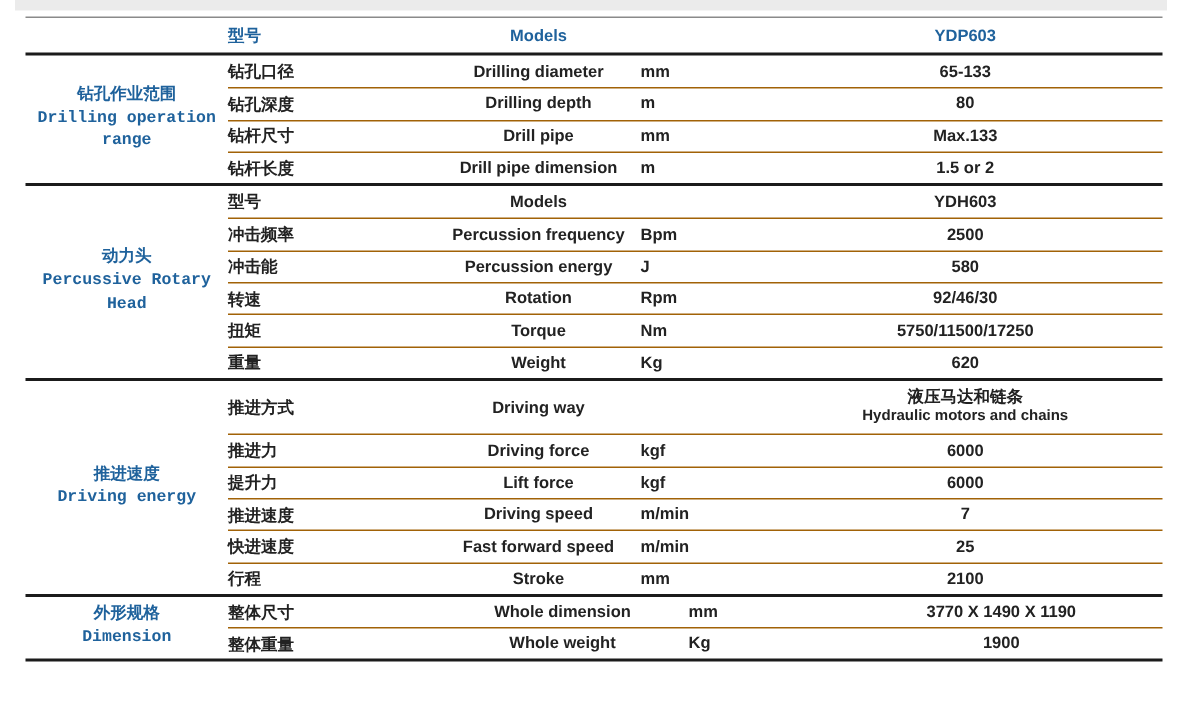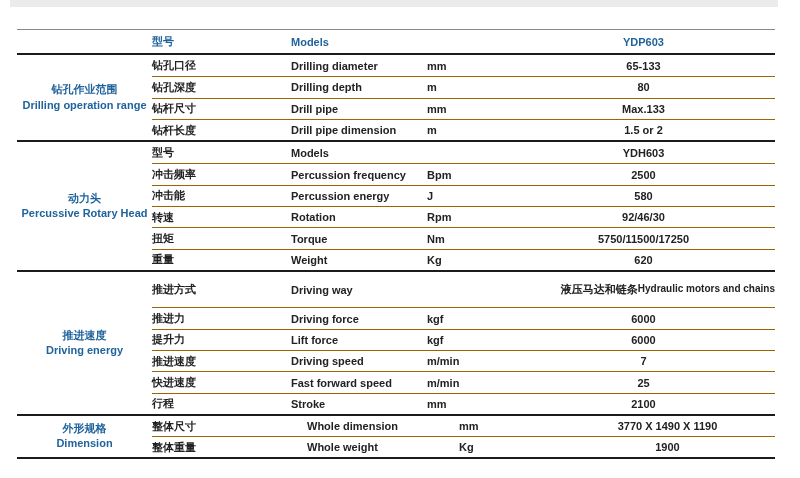--- a/index.html
+++ b/index.html
@@ -9,53 +9,53 @@
     font-family:"Liberation Sans","DejaVu Sans",sans-serif;
     color:#222222;
     position:relative;
     overflow:hidden;
   }
   .top-strip{
     position:absolute;left:10px;top:0;width:768px;height:7px;
     background:#ebebeb;
   }
   .spec-table{
-    position:absolute;left:17px;top:29px;width:758px;
+    position:absolute;left:17px;top:11px;width:758px;
     font-size:11px;font-weight:bold;
   }
   .hdr-row{
     display:flex;align-items:center;
     height:26px;box-sizing:border-box;
     border-top:1.5px solid #8a8a8a;
     border-bottom:2.5px solid #1b1b1b;
     color:#1f629c;
   }
   .section{
     display:flex;
     border-bottom:2.5px solid #1b1b1b;
   }
   .cat-cell{
     width:135px;flex:0 0 135px;
     display:flex;flex-direction:column;justify-content:center;align-items:center;
-    text-align:center;color:#1f629c;line-height:1.4;
+    text-align:center;color:#1f629c;line-height:1.4;font-family:Liberation Mono, monospace;
   }
   .rows{flex:1;display:flex;flex-direction:column;}
   .row{
     display:flex;align-items:center;
     height:21.3px;box-sizing:border-box;
   }
   .row.tall{height:35.5px;}
   .row.short{height:20.5px;gap:16px;}
   .row + .row{border-top:1px solid #a16207;}
   .c-spacer{width:135px;flex:0 0 135px;}
   .c-cn{width:139px;flex:0 0 139px;text-align:left;}
-  .c-en{width:136px;flex:0 0 136px;text-align:left;}
+  .c-en{width:136px;flex:0 0 136px;text-align:center;}
   .c-unit{width:85px;flex:0 0 85px;text-align:left;}
   .c-val{flex:1;text-align:center;}
-  .val-stack{display:flex;justify-content:flex-end;line-height:1.25;}
+  .val-stack{display:flex;flex-direction:column;justify-content:flex-end;line-height:1.25;}
   .val-sub{font-size:10px;font-weight:bold;}
 </style>
 </head>
 <body>
 
 <div class="top-strip"></div>
 
 <div class="spec-table">
 
   <div class="hdr-row">

